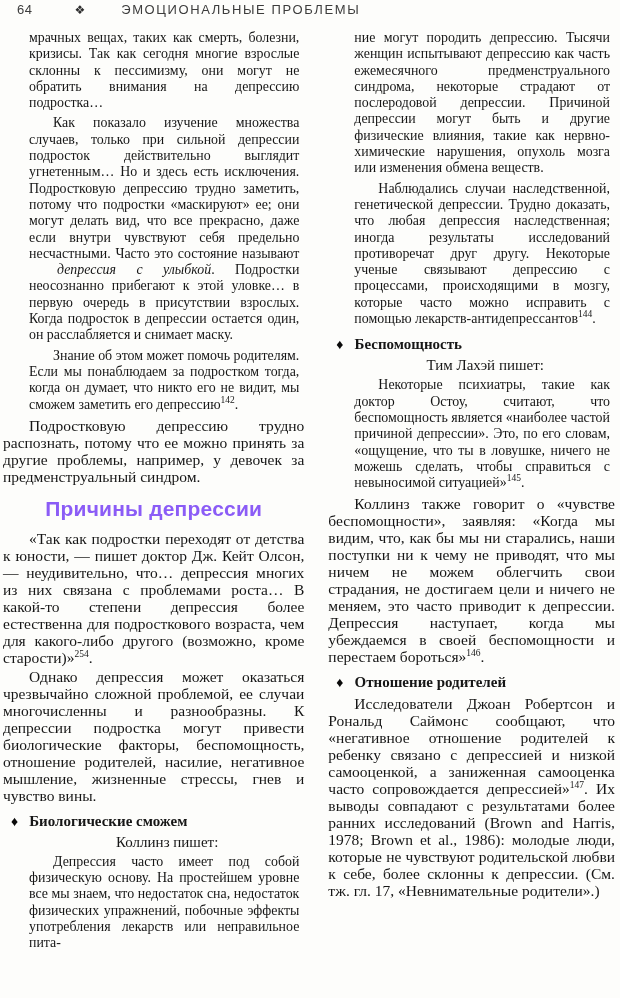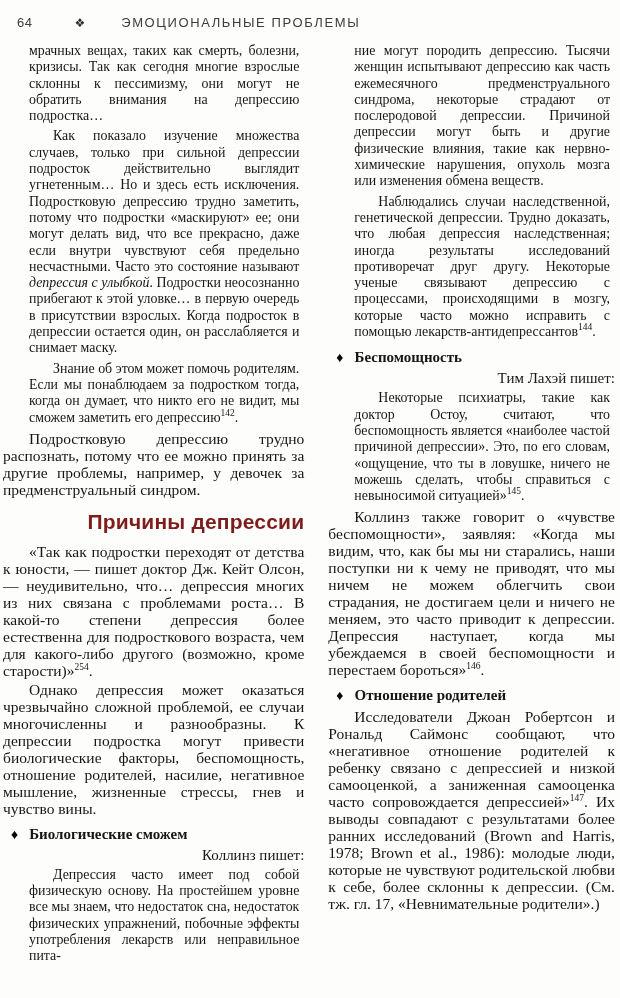--- a/index.html
+++ b/index.html
@@ -7,21 +7,21 @@
     padding: 0;
     background: #fbfbf9;
     font-family: "Liberation Serif", serif;
     color: #161616;
   }
   .page {
     position: relative;
     width: 620px;
     height: 998px;
     box-sizing: border-box;
-    padding: 13px 5px 0 3px;
+    padding: 0 5px 0 3px;
     overflow: hidden;
     background: #fdfdfb;
   }
   
   .running-header {
     display: flex;
     align-items: center;
     font-family: "Liberation Sans", sans-serif;
     font-size: 13px;
     font-weight: 400;
@@ -53,53 +53,53 @@
     font-size: 13.9px;
     line-height: 16.3px;
     margin: 0 5px 4px 26px;
     text-indent: 24px;
   }
   .quote-par.no-indent { text-indent: 0; }
   h2.section-heading {
     font-family: "Liberation Sans", sans-serif;
     font-size: 21px;
     font-weight: 700;
-    text-align: right;
+    text-align: center;
     letter-spacing: 0.2px;
-    color: #7f1d1d;
+    color: #8b5cf6;
     margin: 12px 0 9px 0;
   }
   .subheading {
     display: flex;
     align-items: baseline;
     font-size: 15px;
     font-weight: 700;
     margin: 9px 0 4px 8px;
     text-align: left;
   }
   .subheading .bullet {
     font-size: 14px;
     margin-right: 11px;
     font-weight: 400;
     color: #0a0a0a;
   }
   .attribution {
     font-size: 15px;
-    text-align: right;
+    text-align: center;
     text-indent: 0;
     margin: 0 0 3px 27px;
     line-height: 17px;
   }
   sup.fn {
     font-size: 9.5px;
     line-height: 0;
     vertical-align: super;
     letter-spacing: 0;
   }
-  i.term { font-style: italic; }
+  i.term { font-style: italic; margin-left: 28px; }
 </style>
 </head>
 <body>
 
 <div class="page">
 
   <div class="running-header">
     <span class="pagenum">64</span>
     <span class="ornament">❖</span>
     <span class="title">ЭМОЦИОНАЛЬНЫЕ ПРОБЛЕМЫ</span>

